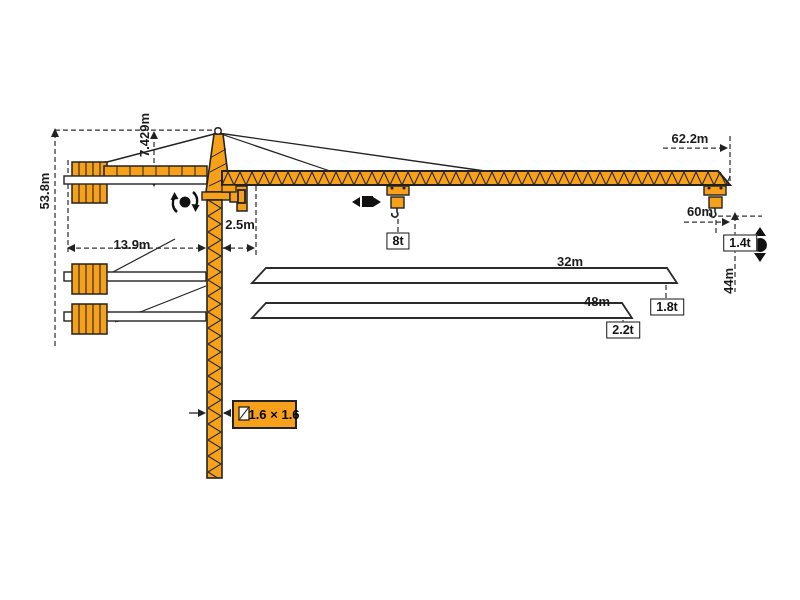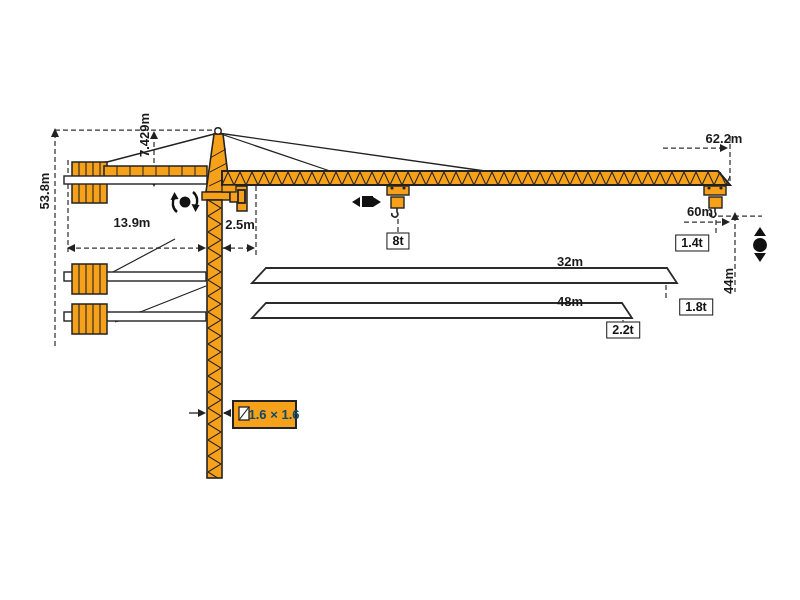--- a/index.html
+++ b/index.html
@@ -7,21 +7,21 @@
          font-family:"Liberation Sans",sans-serif;}
   .stage svg{position:absolute;left:0;top:0;}
   .lbl{position:absolute;white-space:nowrap;color:#1a1a1a;
        font:600 13px "Liberation Sans",sans-serif;
        transform:translate(-50%,-50%);}
   .rot{transform:translate(-50%,-50%) rotate(-90deg);}
   .valbox{position:absolute;background:#fff;border:1.6px solid #141414;
           color:#111;font:700 12.5px "Liberation Sans",sans-serif;
           padding:0 5px;height:15px;line-height:15px;
           transform:translate(-50%,-50%);}
-  .sectionlbl{position:absolute;color:#0c4a6e;font:700 13px "Liberation Sans",sans-serif;
+  .sectionlbl{position:absolute;color:#000000;font:700 13px "Liberation Sans",sans-serif;
           transform:translate(-50%,-50%);white-space:nowrap;}
 </style>
 </head>
 <body>
 
 <div class="stage">
 
 <svg width="800" height="600" viewBox="0 0 800 600">
   <defs>
     <pattern id="jibLat" width="12" height="13" patternUnits="userSpaceOnUse" patternTransform="translate(222,172)">
@@ -163,28 +163,28 @@
       <rect x="239" y="407" width="10" height="13" fill="#fff" stroke="#232323" stroke-width="1.3"></rect>
       <line x1="239" y1="420" x2="249" y2="407" stroke="#232323" stroke-width="1.2"></line>
     </g>
     <line x1="189" y1="413" x2="198" y2="413" stroke="#222" stroke-width="1.3"></line>
     <line x1="224" y1="413" x2="231" y2="413" stroke="#222" stroke-width="1.3"></line>
   </g>
 </svg>
 
 <div class="lbl rot" style="left:44px;top:191px">53.8m</div>
 <div class="lbl rot" style="left:144px;top:135px">7.429m</div>
-<div class="lbl" style="left:132px;top:222px">13.9m</div>
+<div class="lbl" style="left:132px;top:244px">13.9m</div>
 <div class="lbl" style="left:240px;top:224px">2.5m</div>
-<div class="lbl" style="left:724px;top:138px">62.2m</div>
+<div class="lbl" style="left:690px;top:138px">62.2m</div>
 <div class="lbl" style="left:700px;top:211px">60m</div>
 <div class="lbl rot" style="left:728px;top:281px">44m</div>
 <div class="lbl" style="left:570px;top:261px">32m</div>
-<div class="lbl" style="left:570px;top:301px">48m</div>
+<div class="lbl" style="left:597px;top:301px">48m</div>
 
 <div class="valbox" style="left:398px;top:241px">8t</div>
-<div class="valbox" style="left:692px;top:243px">1.4t</div>
-<div class="valbox" style="left:696px;top:307px">1.8t</div>
+<div class="valbox" style="left:740px;top:243px">1.4t</div>
+<div class="valbox" style="left:667px;top:307px">1.8t</div>
 <div class="valbox" style="left:623px;top:330px">2.2t</div>
 
 <div class="sectionlbl" style="left:274px;top:414px">1.6 × 1.6</div>
 
 </div>
 
 </body></html>

